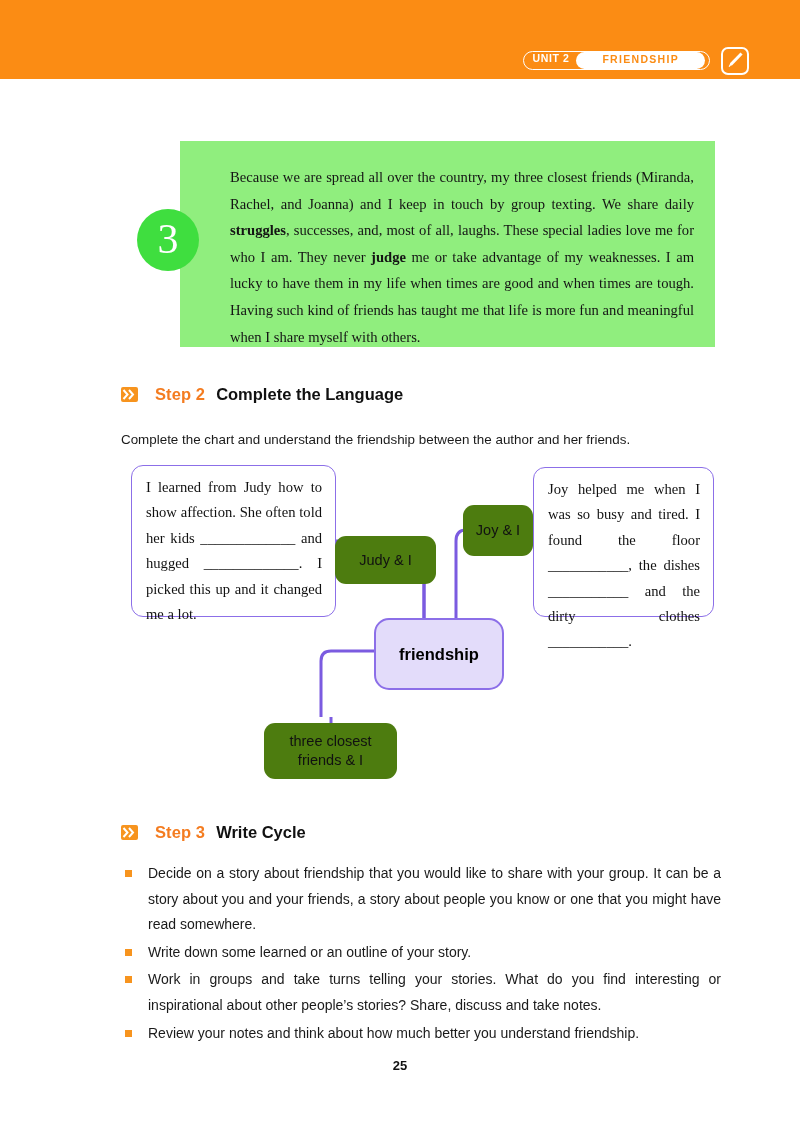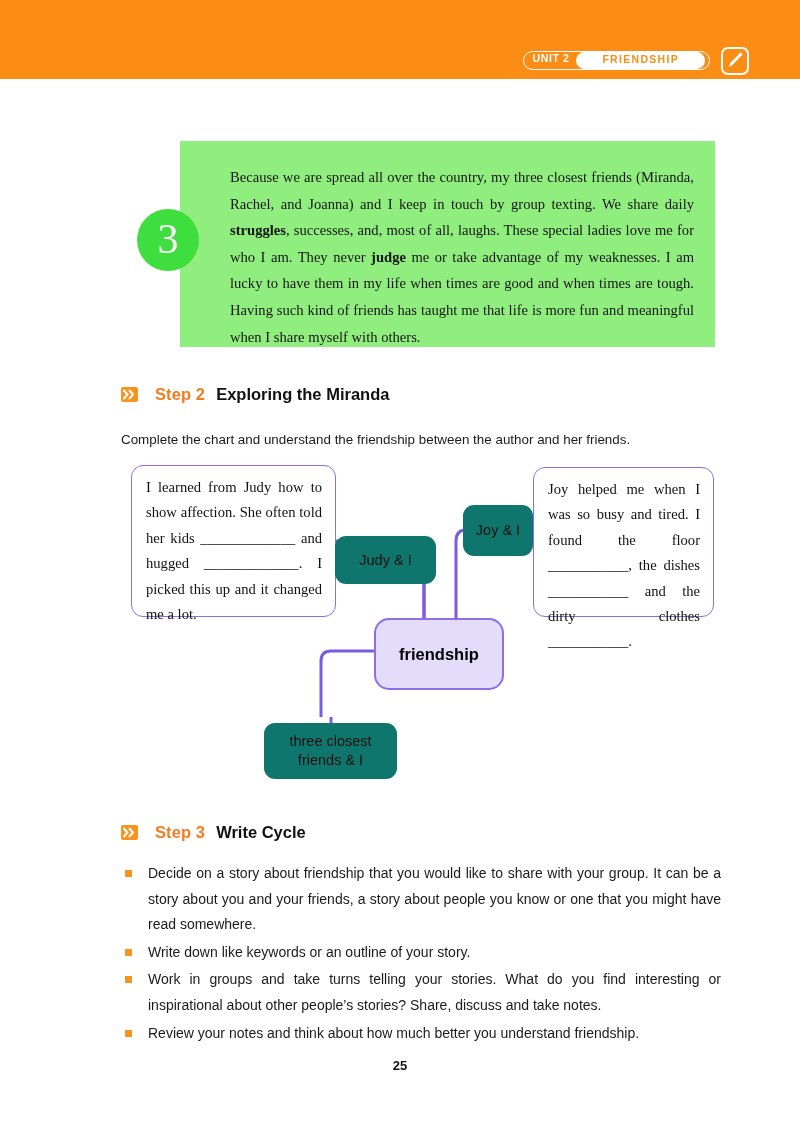--- a/index.html
+++ b/index.html
@@ -152,21 +152,21 @@
   .mm-node {
     position: absolute;
     box-sizing: border-box;
     display: flex;
     align-items: center;
     justify-content: center;
     text-align: center;
   }
   
   .node-fill {
-    background: #0f766e;
+    background: #4d7c0f;
     border-radius: 11px;
     color: #111111;
     font-size: 14.5px;
     line-height: 19px;
   }
   
   .node-center {
     background: #E3DCFA;
     border: 2px solid #8C6FE8;
     border-radius: 15px;
@@ -248,21 +248,21 @@
 </div>
 
 <div class="step-heading" style="left:121px; top:385px;">
   <span class="step-marker">
     <svg width="17" height="15" viewBox="0 0 17 15">
       <path d="M2.5 3 L6.5 7.5 L2.5 12" fill="none" stroke="#ffffff" stroke-width="2"></path>
       <path d="M8 3 L12 7.5 L8 12" fill="none" stroke="#ffffff" stroke-width="2"></path>
     </svg>
   </span>
   <span class="step-label">Step 2</span>
-  <span class="step-title">Exploring the Miranda</span>
+  <span class="step-title">Complete the Language</span>
 </div>
 
 <div class="instruction">Complete the chart and understand the friendship between the author and her friends.</div>
 
 <div class="mindmap">
 
   <svg class="mm-svg" width="800" height="345">
     <g fill="none" stroke="#7B5BE0" stroke-width="3">
 
       <path d="M336 94 L341 94"></path>
@@ -324,21 +324,21 @@
   <span class="step-title">Write Cycle</span>
 </div>
 
 <div class="tasklist">
   <div class="task-item">
     <span class="task-bullet"></span>
     <span>Decide on a story about friendship that you would like to share with your group. It can be a story about you and your friends, a story about people you know or one that you might have read somewhere.</span>
   </div>
   <div class="task-item">
     <span class="task-bullet"></span>
-    <span>Write down like keywords or an outline of your story.</span>
+    <span>Write down some learned or an outline of your story.</span>
   </div>
   <div class="task-item">
     <span class="task-bullet"></span>
     <span>Work in groups and take turns telling your stories. What do you find interesting or inspirational about other people’s stories? Share, discuss and take notes.</span>
   </div>
   <div class="task-item">
     <span class="task-bullet"></span>
     <span>Review your notes and think about how much better you understand friendship.</span>
   </div>
 </div>

